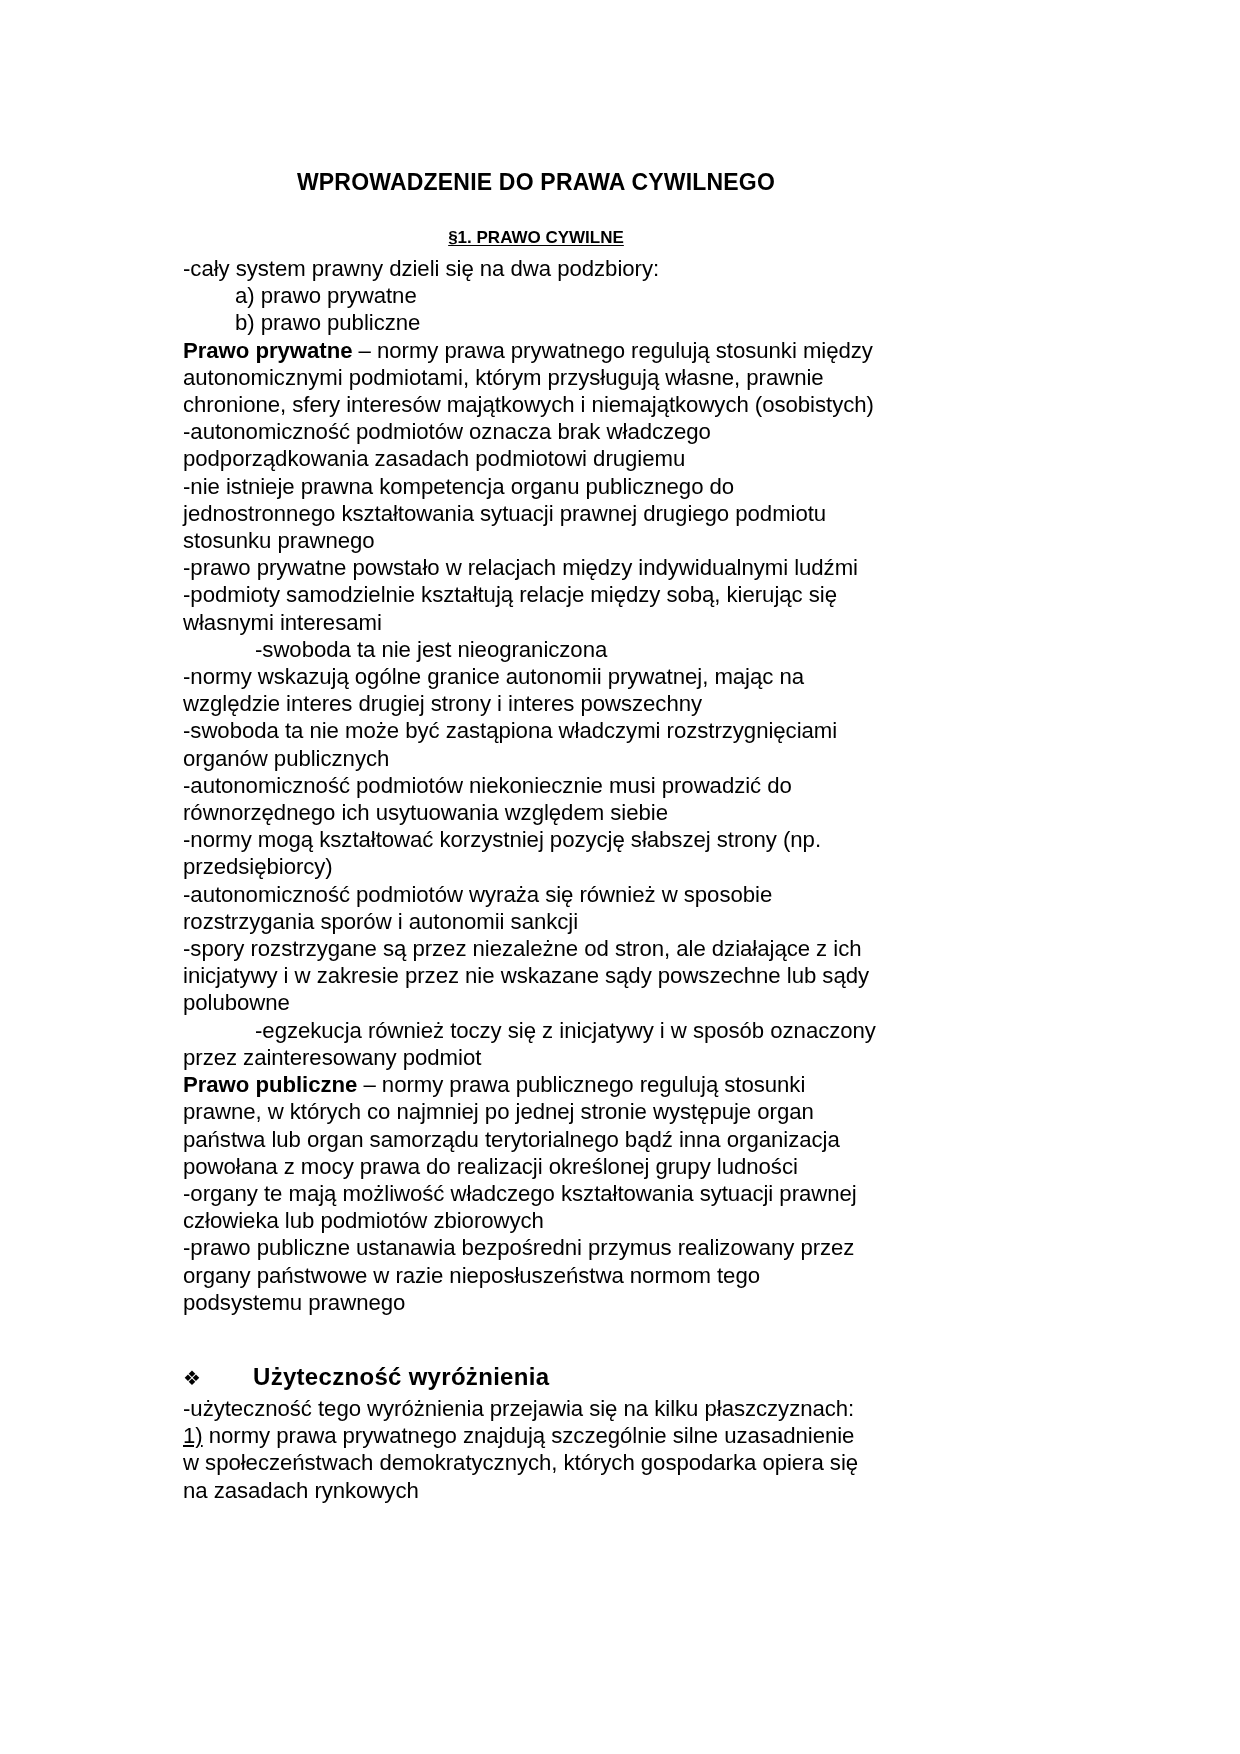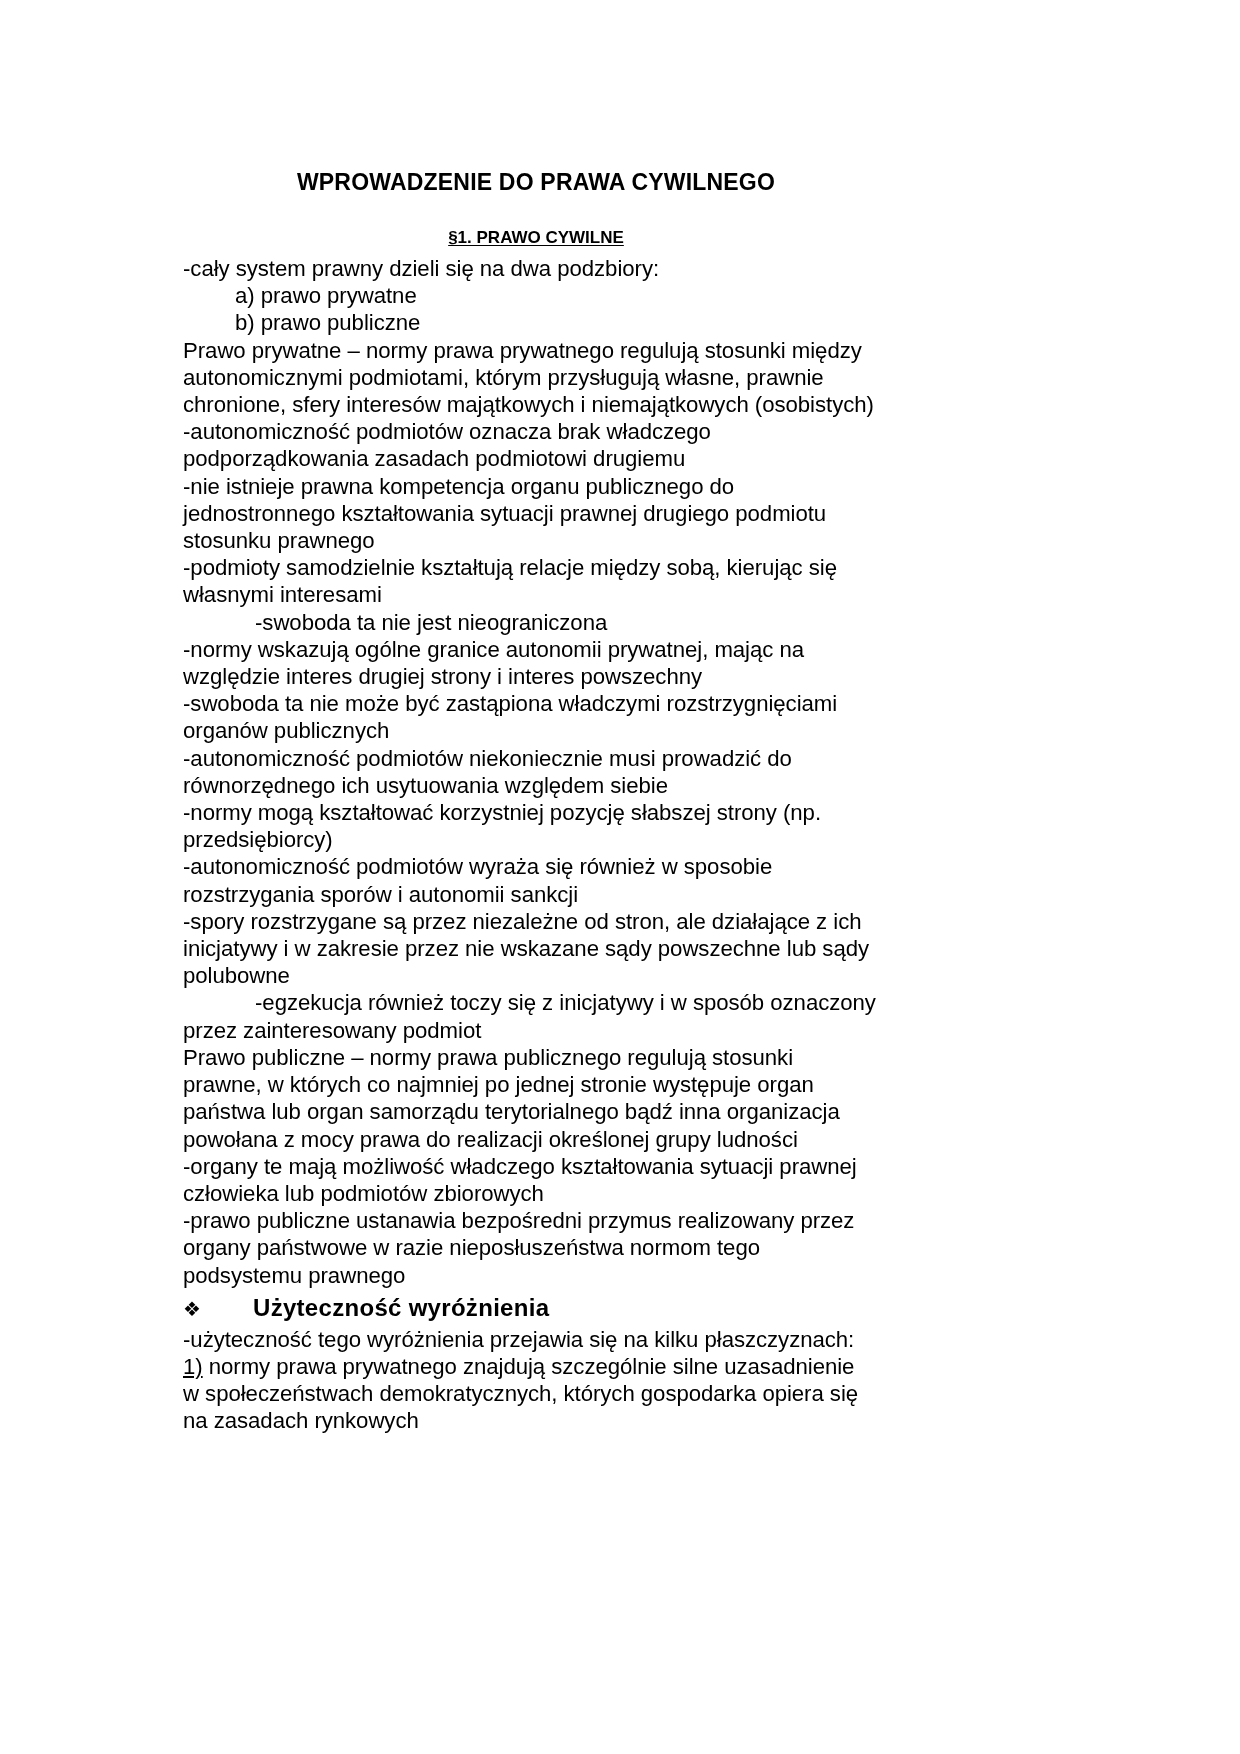--- a/index.html
+++ b/index.html
@@ -47,21 +47,21 @@
   }
   .line {
     font-size: 22.2px;
     line-height: 27.2px;
     margin: 0;
     white-space: pre-wrap;
     letter-spacing: -0.05px;
   }
   .line.ind1 { padding-left: 52px; }
   .line.ind2 { padding-left: 72px; }
-  .line b { font-weight: normal; }
+  .line b { font-weight: bold; }
   .line u, .uline {
     text-decoration: underline;
     text-underline-offset: 2px;
   }
   .bullet-row {
     display: flex;
     align-items: baseline;
     margin: 4px 0 2px 0;
   }
   .bullet-glyph {
@@ -69,20 +69,21 @@
     width: 70px;
     font-size: 20px;
     line-height: 30px;
     font-family: "DejaVu Sans", sans-serif;
   }
   .bullet-label {
     font-weight: bold;
     font-size: 24px;
     line-height: 30px;
     letter-spacing: 0.3px;
+    margin-top: 42px;
   }
 </style>
 </head>
 <body>
 
 <div class="page">
   <div class="content">
 
     <div class="doc-title">WPROWADZENIE DO PRAWA CYWILNEGO</div>
 
@@ -93,20 +94,21 @@
     <p class="line ind1">b) prawo publiczne</p>
 
     <p class="line"><b>Prawo prywatne</b><span> – normy prawa prywatnego regulują stosunki między</span></p>
     <p class="line">autonomicznymi podmiotami, którym przysługują własne, prawnie</p>
     <p class="line">chronione, sfery interesów majątkowych i niemajątkowych (osobistych)</p>
     <p class="line">-autonomiczność podmiotów oznacza brak władczego</p>
     <p class="line">podporządkowania zasadach podmiotowi drugiemu</p>
     <p class="line">-nie istnieje prawna kompetencja organu publicznego do</p>
     <p class="line">jednostronnego kształtowania sytuacji prawnej drugiego podmiotu</p>
     <p class="line">stosunku prawnego</p>
+    <p class="line">-prawo prywatne powstało w relacjach między indywidualnymi ludźmi</p>
     <p class="line">-podmioty samodzielnie kształtują relacje między sobą, kierując się</p>
     <p class="line">własnymi interesami</p>
     <p class="line ind2">-swoboda ta nie jest nieograniczona</p>
     <p class="line">-normy wskazują ogólne granice autonomii prywatnej, mając na</p>
     <p class="line">względzie interes drugiej strony i interes powszechny</p>
     <p class="line">-swoboda ta nie może być zastąpiona władczymi rozstrzygnięciami</p>
     <p class="line">organów publicznych</p>
     <p class="line">-autonomiczność podmiotów niekoniecznie musi prowadzić do</p>
     <p class="line">równorzędnego ich usytuowania względem siebie</p>
     <p class="line">-normy mogą kształtować korzystniej pozycję słabszej strony (np.</p>

